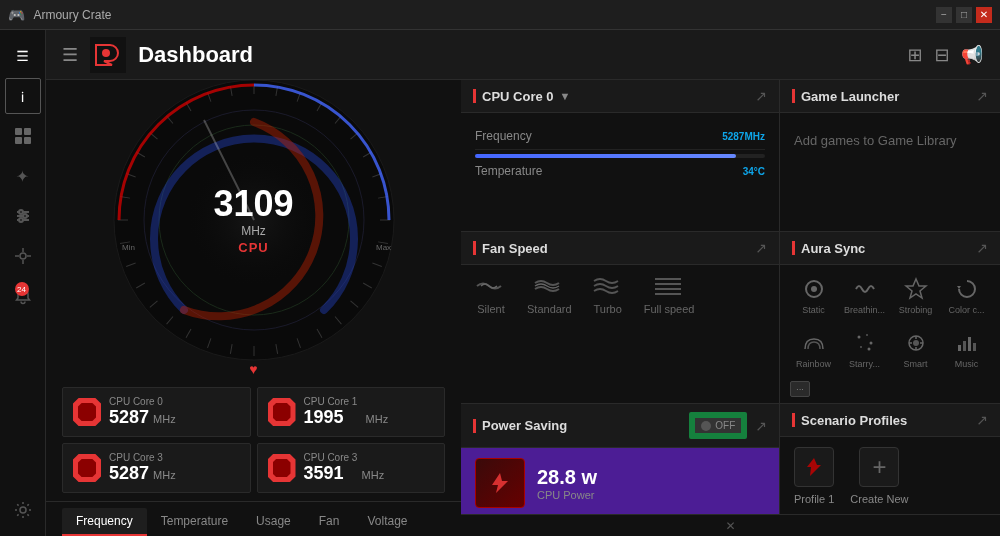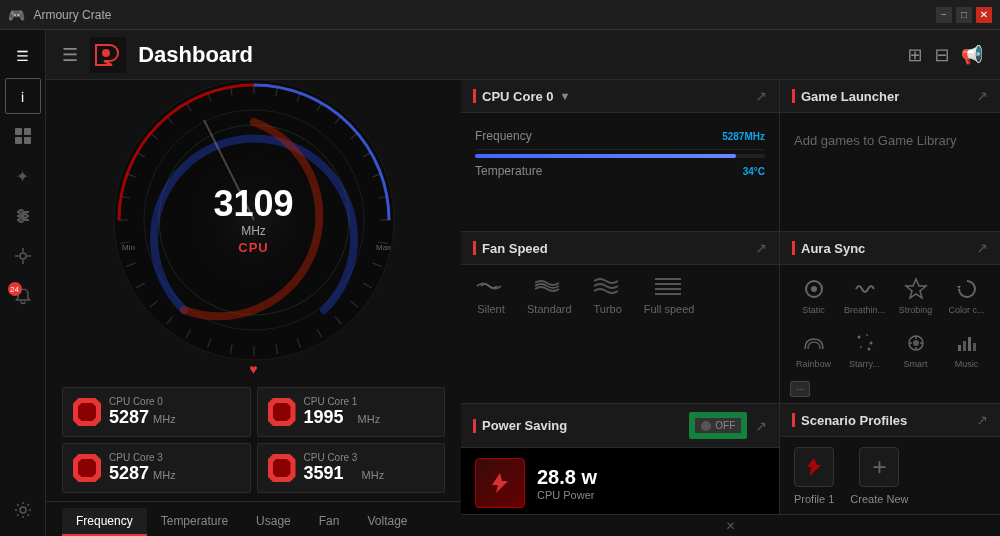--- a/index.html
+++ b/index.html
@@ -73,21 +73,21 @@
       cursor: pointer;
       border-radius: 2px;
       color: #666;
       font-size: 16px;
       position: relative;
     }
     .sidebar-icon.active { color: #fff; }
     .sidebar-icon .badge {
       position: absolute;
       top: 4px;
-      right: 19px;
+      right: 12px;
       background: #e63535;
       color: white;
       font-size: 8px;
       width: 14px;
       height: 14px;
       border-radius: 50%;
       display: flex;
       align-items: center;
       justify-content: center;
     }
@@ -396,21 +396,21 @@
     }
 
     
     .right-bottom {
       display: flex;
       height: 110px;
     }
 
     .power-saving {
       flex: 1;
-      background: #000000;
+      background: #4c1d95;
       border-right: 1px solid #2a2a2a;
     }
     .power-saving-body {
       display: flex;
       align-items: center;
       gap: 12px;
       padding: 10px 14px;
     }
     .power-icon-wrap {
       width: 50px;
@@ -697,21 +697,21 @@
                 <span class="core-freq-unit">MHz</span>
               </div>
             </div>
           </div>
           <div class="core-card">
             <div class="core-pattern">
                 <div class="core-pattern-inner"></div>
               </div>
             <div class="core-info">
               <div class="core-name">CPU Core 1</div>
-              <div style="display:flex;align-items:baseline;gap:12px;">
+              <div style="display:flex;align-items:baseline;gap:20px;">
                 <span class="core-freq">1995</span>
                 <span class="core-freq-unit">MHz</span>
               </div>
             </div>
           </div>
           <div class="core-card">
             <div class="core-pattern">
                 <div class="core-pattern-inner"></div>
               </div>
             <div class="core-info">

